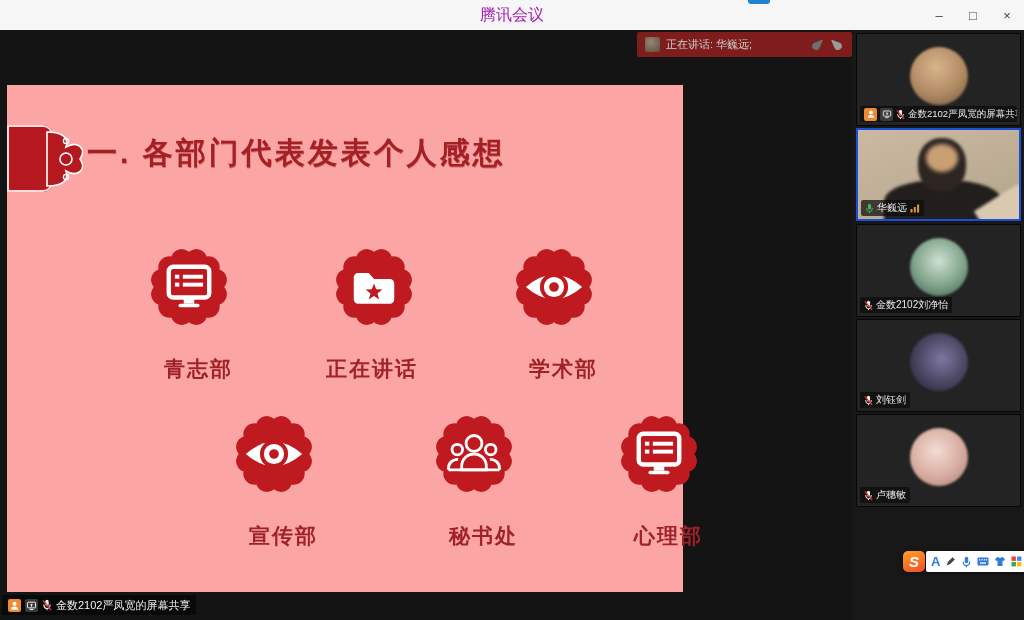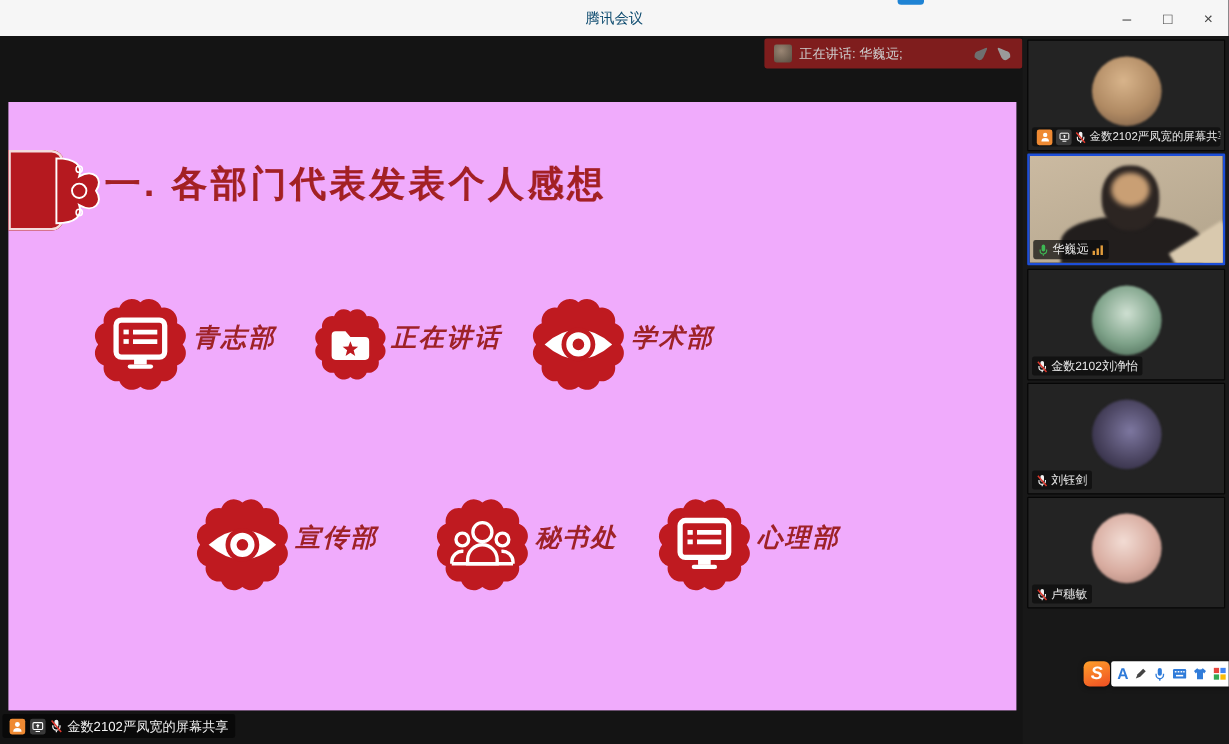--- a/index.html
+++ b/index.html
@@ -2,44 +2,44 @@
 <html><head>
 <meta charset="utf-8">
 <style>
   * { margin:0; padding:0; box-sizing:border-box; }
   body { background:#000; }
   .app{ position:relative; width:1024px; height:620px; overflow:hidden;
         font-family:"Liberation Sans","DejaVu Sans",sans-serif; background:#141414;}
   
   .titlebar{ position:absolute; left:0; top:0; width:1024px; height:30px; background:#f6f6f6;
              display:flex; align-items:center; justify-content:center; }
-  .titlebar .wtitle{ font-size:12px; color:#0c4a6e; }
+  .titlebar .wtitle{ font-size:16px; color:#a21caf; }
   .winctrls{ position:absolute; right:0; top:0; height:30px; display:flex; }
   .winctrl{ width:34px; height:30px; display:flex; align-items:center; justify-content:center;
             color:#444; font-size:13px; cursor:default;}
   .notch{ position:absolute; left:748px; top:0; width:22px; height:4px; background:#1f83d4;
           border-radius:0 0 3px 3px; }
   
   .stage{ position:absolute; left:0; top:30px; width:852px; height:590px; background:#141414; }
   .speakerbar{ position:absolute; left:637px; top:2px; width:215px; height:25px; background:#7f1d1d;
                border-radius:2px; display:flex; align-items:center; gap:6px; padding:0 8px; }
   .spk-avatar{ width:15px; height:15px; border-radius:2px;
                background:radial-gradient(circle at 40% 35%, #9a8674, #574c40); }
   .spk-text{ font-size:11px; color:#cfcfcf; flex:1; white-space:nowrap; }
   .hands{ display:flex; gap:6px; align-items:center; }
   
-  .slide{ position:absolute; left:7px; top:55px; width:840px; height:507px; background:#f0abfc; }
+  .slide{ position:absolute; left:7px; top:55px; width:676px; height:507px; background:#fca5a5; }
   .tab{ position:absolute; left:0; top:40px; width:46px; height:67px; background:#b5191f;
         border-radius:0 10px 10px 0; box-shadow: inset 0 0 0 2px rgba(255,255,255,.85),
         inset 0 0 0 4px #b5191f; }
   .ornament{ position:absolute; left:38px; top:43px; }
   .slide-title{ position:absolute; left:80px; top:48px; font-size:30px; font-weight:bold;
                 color:#a32024; letter-spacing:3px; white-space:nowrap;
                 text-shadow:0.5px 0.5px 0 rgba(163,32,36,.4); }
-  .dept{ position:absolute; width:160px; display:flex; flex-direction:row; align-items:flex-start;font-style:italic; }
+  .dept{ position:absolute; width:160px; display:flex; flex-direction:column; align-items:flex-end; }
   .dept svg.badge{ width:88px; height:88px; }
   .dept-label{ margin-top:24px; font-size:21px; font-weight:bold; color:#9e2227; letter-spacing:2px;
                white-space:nowrap; }
   
   .sharepill{ position:absolute; left:2px; top:565px; height:20px; background:rgba(8,8,8,.88);
               border-radius:2px; display:flex; align-items:center; gap:4px; padding:0 6px; }
   .sharepill .ptext{ font-size:11px; color:#f0f0f0; white-space:nowrap; }
   
   .hostbadge{ width:13px; height:13px; background:#ef8a33; border-radius:2px; display:inline-flex;
               align-items:center; justify-content:center; flex:none;}

